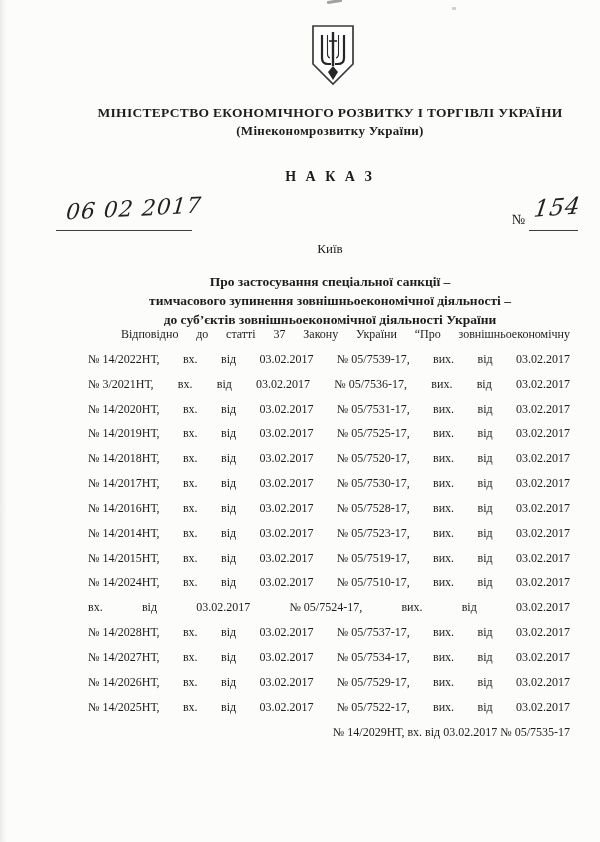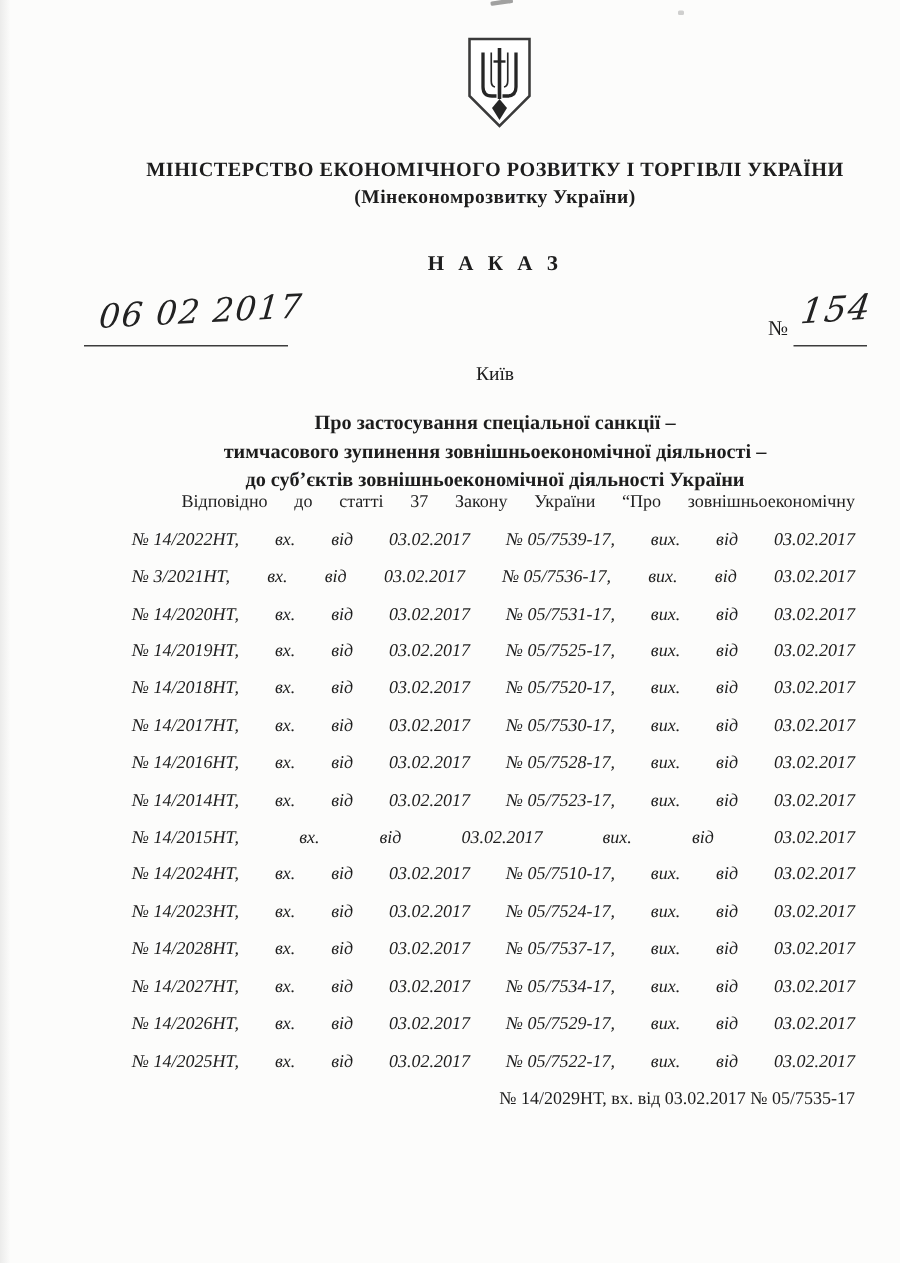--- a/index.html
+++ b/index.html
@@ -35,21 +35,21 @@
   }
   .hw-date{left:66px;top:196px;font-size:22px;transform:rotate(-3deg) skewX(-8deg);letter-spacing:1px;}
   .hw-num{left:534px;top:194px;font-size:23px;transform:rotate(-4deg) skewX(-12deg);letter-spacing:1px;}
   .num-sign{position:absolute;left:512px;top:212px;font-size:14px;}
 
   
   .textblock{position:absolute;left:88px;top:322px;width:482px;
     font-size:12px;line-height:24.85px;}
   .j-line{display:block;text-align:justify;text-align-last:justify;white-space:nowrap;}
   .indent{text-indent:33px;}
-  .s-row{display:flex;justify-content:space-between;white-space:nowrap;font-style:italic;}
+  .s-row{display:flex;justify-content:space-between;white-space:nowrap;}
   .s-row span{white-space:nowrap;}
   .final-line{text-align:right;}
 </style>
 </head>
 <body>
 
 <div class="page">
 
   <div class="edge-shade"></div>
   <div class="speck speck-a"></div>
@@ -179,38 +179,38 @@
       <span>вих.</span>
       <span>від</span>
       <span>03.02.2017</span>
     </div>
 
     <div class="s-row">
       <span>№ 14/2015НТ,</span>
       <span>вх.</span>
       <span>від</span>
       <span>03.02.2017</span>
+      <span>№ 05/7519-17,</span>
       <span>вих.</span>
       <span>від</span>
       <span>03.02.2017</span>
     </div>
 
     <div class="s-row">
       <span>№ 14/2024НТ,</span>
       <span>вх.</span>
       <span>від</span>
       <span>03.02.2017</span>
       <span>№ 05/7510-17,</span>
       <span>вих.</span>
       <span>від</span>
       <span>03.02.2017</span>
     </div>
 
     <div class="s-row">
-      <span>№ 14/2023НТ,</span>
       <span>вх.</span>
       <span>від</span>
       <span>03.02.2017</span>
       <span>№ 05/7524-17,</span>
       <span>вих.</span>
       <span>від</span>
       <span>03.02.2017</span>
     </div>
 
     <div class="s-row">

